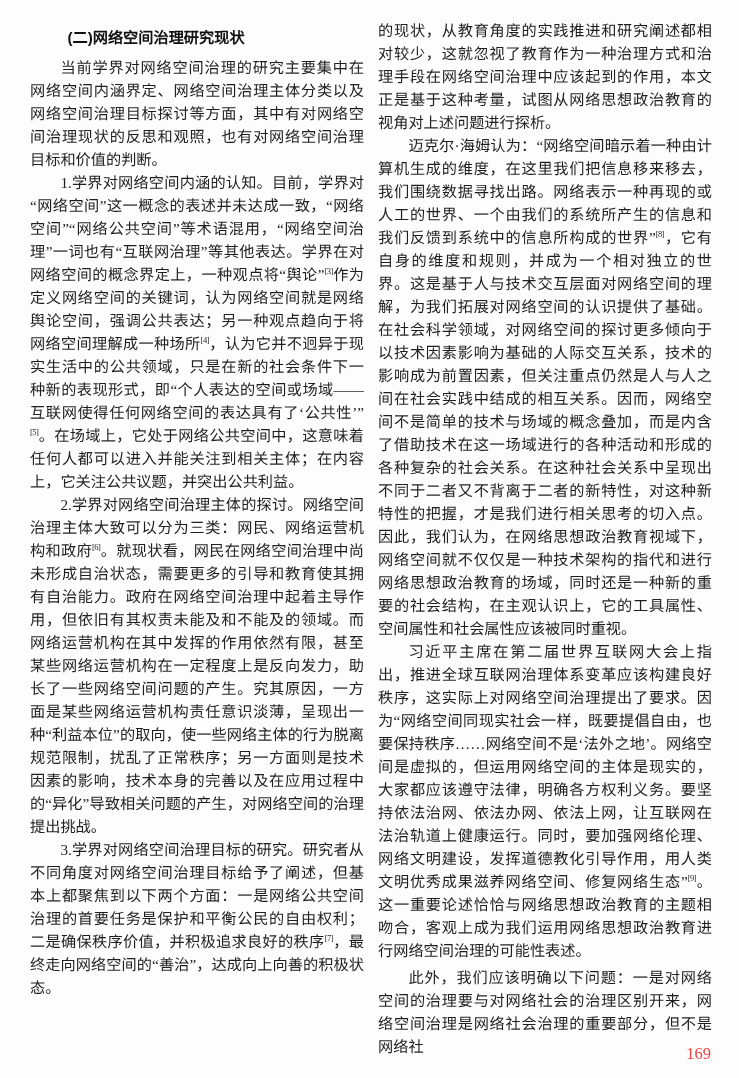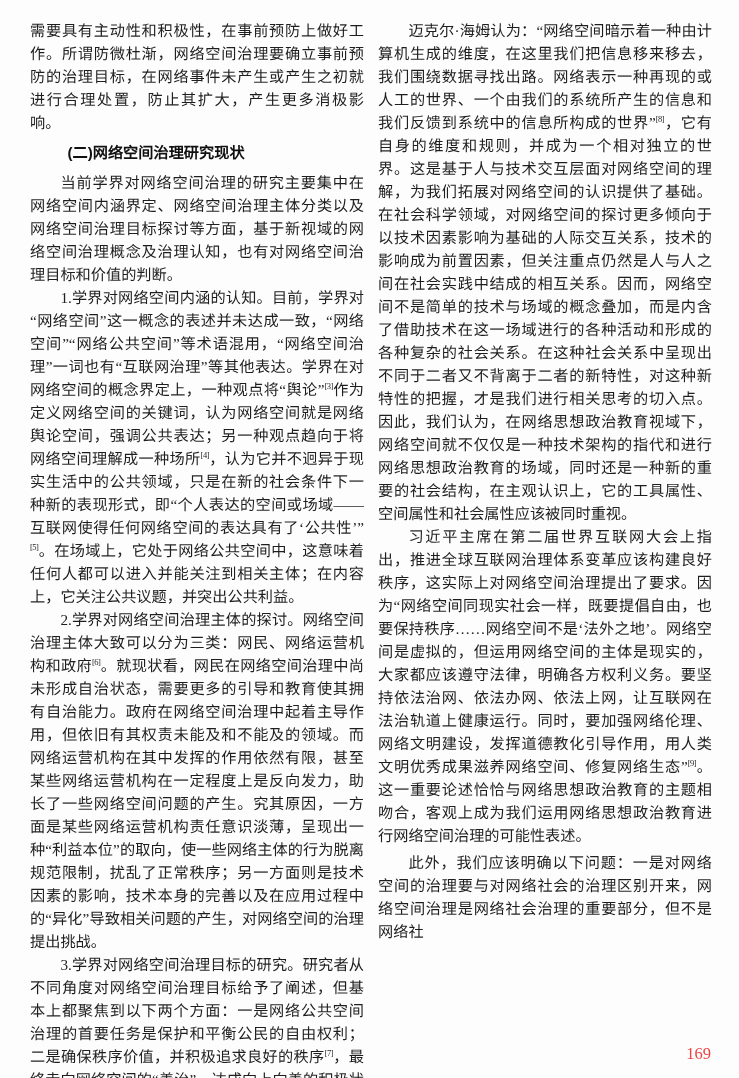--- a/index.html
+++ b/index.html
@@ -54,30 +54,30 @@
     font-family: "Liberation Serif", "DejaVu Serif", serif;
   }
 </style>
 </head>
 <body>
 
 <div class="page">
   <div class="columns">
 
     <div class="col">
-      <p>需要具有主动性和积极性，在事前预防上做好工作。所谓防微杜渐，网络空间治理要确立事前预防的治理目标，在网络事件未产生或产生之初就进行合理处置，防止其扩大，产生更多消极影响。</p>
       <h3 class="heading">(二)网络空间治理研究现状</h3>
-      <p class="ind">当前学界对网络空间治理的研究主要集中在网络空间内涵界定、网络空间治理主体分类以及网络空间治理目标探讨等方面，基于新视域的网络空间治理概念及治理认知，也有对网络空间治理目标和价值的判断。</p>
+      <p class="ind">当前学界对网络空间治理的研究主要集中在网络空间内涵界定、网络空间治理主体分类以及网络空间治理目标探讨等方面，其中有对网络空间治理现状的反思和观照，也有对网络空间治理目标和价值的判断。</p>
       <p class="ind">1.学界对网络空间内涵的认知。目前，学界对“网络空间”这一概念的表述并未达成一致，“网络空间”“网络公共空间”等术语混用，“网络空间治理”一词也有“互联网治理”等其他表达。学界在对网络空间的概念界定上，一种观点将“舆论”<sup class="ref">[3]</sup>作为定义网络空间的关键词，认为网络空间就是网络舆论空间，强调公共表达；另一种观点趋向于将网络空间理解成一种场所<sup class="ref">[4]</sup>，认为它并不迥异于现实生活中的公共领域，只是在新的社会条件下一种新的表现形式，即“个人表达的空间或场域——互联网使得任何网络空间的表达具有了‘公共性’”<sup class="ref">[5]</sup>。在场域上，它处于网络公共空间中，这意味着任何人都可以进入并能关注到相关主体；在内容上，它关注公共议题，并突出公共利益。</p>
       <p class="ind">2.学界对网络空间治理主体的探讨。网络空间治理主体大致可以分为三类：网民、网络运营机构和政府<sup class="ref">[6]</sup>。就现状看，网民在网络空间治理中尚未形成自治状态，需要更多的引导和教育使其拥有自治能力。政府在网络空间治理中起着主导作用，但依旧有其权责未能及和不能及的领域。而网络运营机构在其中发挥的作用依然有限，甚至某些网络运营机构在一定程度上是反向发力，助长了一些网络空间问题的产生。究其原因，一方面是某些网络运营机构责任意识淡薄，呈现出一种“利益本位”的取向，使一些网络主体的行为脱离规范限制，扰乱了正常秩序；另一方面则是技术因素的影响，技术本身的完善以及在应用过程中的“异化”导致相关问题的产生，对网络空间的治理提出挑战。</p>
       <p class="ind">3.学界对网络空间治理目标的研究。研究者从不同角度对网络空间治理目标给予了阐述，但基本上都聚焦到以下两个方面：一是网络公共空间治理的首要任务是保护和平衡公民的自由权利；二是确保秩序价值，并积极追求良好的秩序<sup class="ref">[7]</sup>，最终走向网络空间的“善治”，达成向上向善的积极状态。</p>
 
     </div>
 
     <div class="col">
+      <p>的现状，从教育角度的实践推进和研究阐述都相对较少，这就忽视了教育作为一种治理方式和治理手段在网络空间治理中应该起到的作用，本文正是基于这种考量，试图从网络思想政治教育的视角对上述问题进行探析。</p>
       <p class="ind">迈克尔·海姆认为：“网络空间暗示着一种由计算机生成的维度，在这里我们把信息移来移去，我们围绕数据寻找出路。网络表示一种再现的或人工的世界、一个由我们的系统所产生的信息和我们反馈到系统中的信息所构成的世界”<sup class="ref">[8]</sup>，它有自身的维度和规则，并成为一个相对独立的世界。这是基于人与技术交互层面对网络空间的理解，为我们拓展对网络空间的认识提供了基础。在社会科学领域，对网络空间的探讨更多倾向于以技术因素影响为基础的人际交互关系，技术的影响成为前置因素，但关注重点仍然是人与人之间在社会实践中结成的相互关系。因而，网络空间不是简单的技术与场域的概念叠加，而是内含了借助技术在这一场域进行的各种活动和形成的各种复杂的社会关系。在这种社会关系中呈现出不同于二者又不背离于二者的新特性，对这种新特性的把握，才是我们进行相关思考的切入点。因此，我们认为，在网络思想政治教育视域下，网络空间就不仅仅是一种技术架构的指代和进行网络思想政治教育的场域，同时还是一种新的重要的社会结构，在主观认识上，它的工具属性、空间属性和社会属性应该被同时重视。</p>
       <p class="ind">习近平主席在第二届世界互联网大会上指出，推进全球互联网治理体系变革应该构建良好秩序，这实际上对网络空间治理提出了要求。因为“网络空间同现实社会一样，既要提倡自由，也要保持秩序……网络空间不是‘法外之地’。网络空间是虚拟的，但运用网络空间的主体是现实的，大家都应该遵守法律，明确各方权利义务。要坚持依法治网、依法办网、依法上网，让互联网在法治轨道上健康运行。同时，要加强网络伦理、网络文明建设，发挥道德教化引导作用，用人类文明优秀成果滋养网络空间、修复网络生态”<sup class="ref">[9]</sup>。这一重要论述恰恰与网络思想政治教育的主题相吻合，客观上成为我们运用网络思想政治教育进行网络空间治理的可能性表述。</p>
       <p class="ind gap-before">此外，我们应该明确以下问题：一是对网络空间的治理要与对网络社会的治理区别开来，网络空间治理是网络社会治理的重要部分，但不是网络社</p>
     </div>
 
   </div>
 
   <div class="page-number">169</div>
 </div>
 

